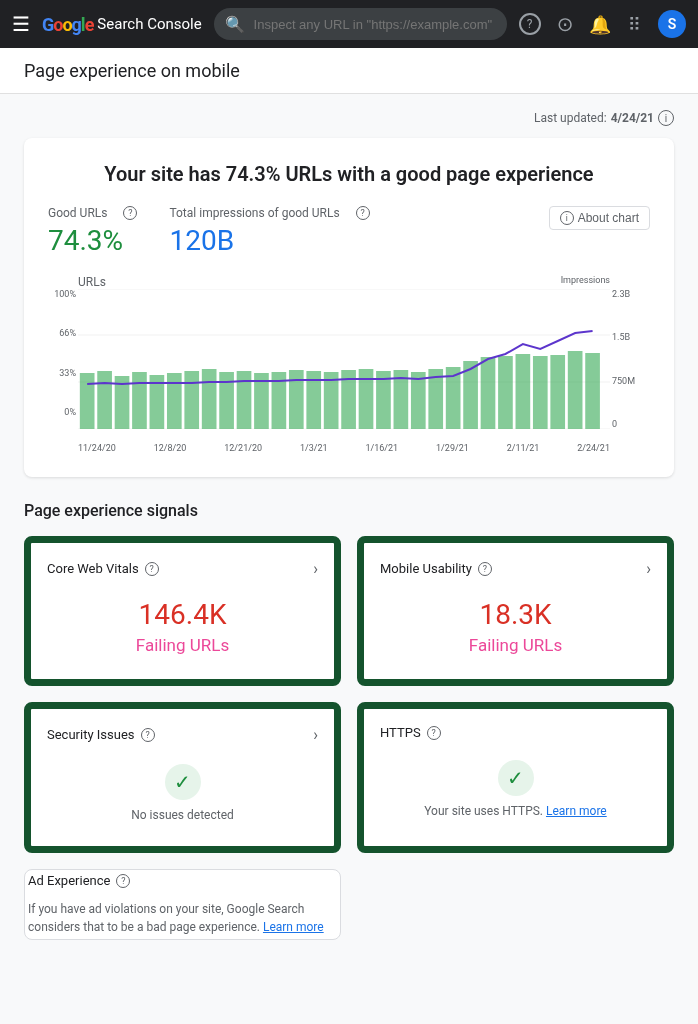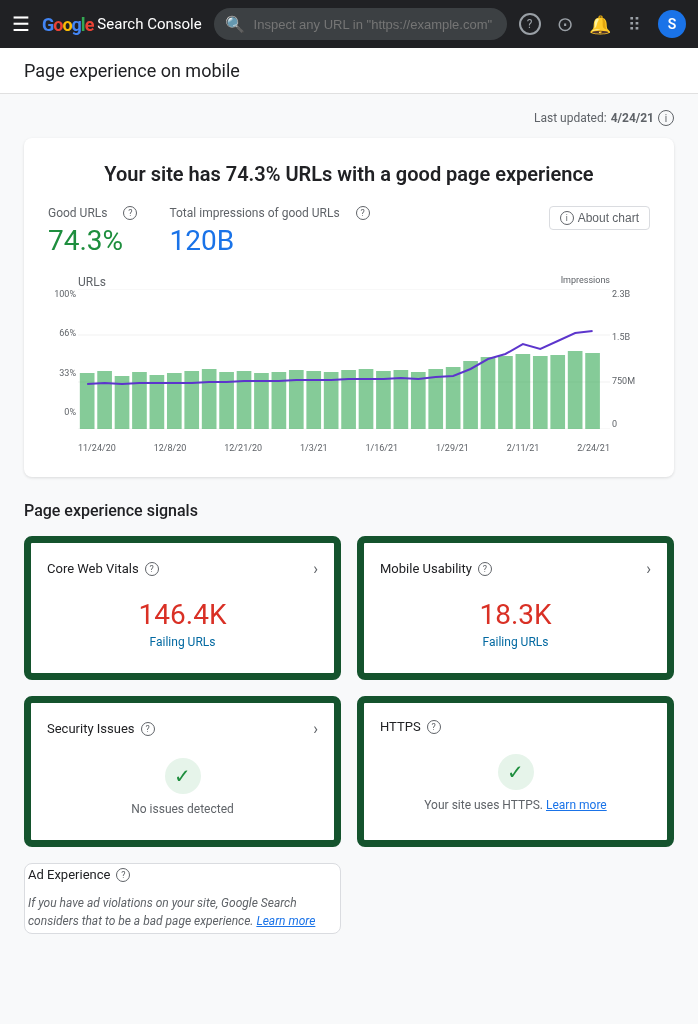--- a/index.html
+++ b/index.html
@@ -152,40 +152,40 @@
     }
     .signal-card-title {
       font-size: 13px;
       color: #202124;
       display: flex;
       align-items: center;
       gap: 6px;
     }
     .signal-chevron { color: #5f6368; font-size: 16px; }
     .signal-metric-red { font-size: 28px; font-weight: 400; color: #d93025; text-align: center; }
-    .signal-metric-label { font-size: 12px; color: #0369a1; text-align: center; margin-top: 4px; }
+    .signal-metric-label { font-size: 17px; color: #ec4899; text-align: center; margin-top: 4px; }
     .signal-body { display: flex; flex-direction: column; align-items: center; padding: 8px 0; }
     .check-circle {
       width: 36px; height: 36px; border-radius: 50%;
       background: #e6f4ea; display: flex; align-items: center; justify-content: center;
       margin-bottom: 8px;
     }
     .check-icon { color: #1e8e3e; font-size: 20px; }
     .signal-ok-text { font-size: 12px; color: #5f6368; text-align: center; }
     .signal-ok-text a { color: #1a73e8; text-decoration: underline; }
 
     
     .ad-card {
       background: #fff;
       border: 1px solid #dadce0;
       border-radius: 8px;
       padding: 3px;
       grid-column: 1;
     }
-    .ad-card-body { font-size: 12px; color: #5f6368; line-height: 1.5; margin-top: 8px; font-style: italic; }
+    .ad-card-body { font-size: 12px; color: #5f6368; line-height: 1.5; margin-top: 8px; }
     .ad-card-body a { color: #1a73e8; text-decoration: underline; }
 
     
     .y-labels-left {
       position: absolute;
       left: 0;
       top: 16px;
       bottom: 36px;
       display: flex;
       flex-direction: column;

